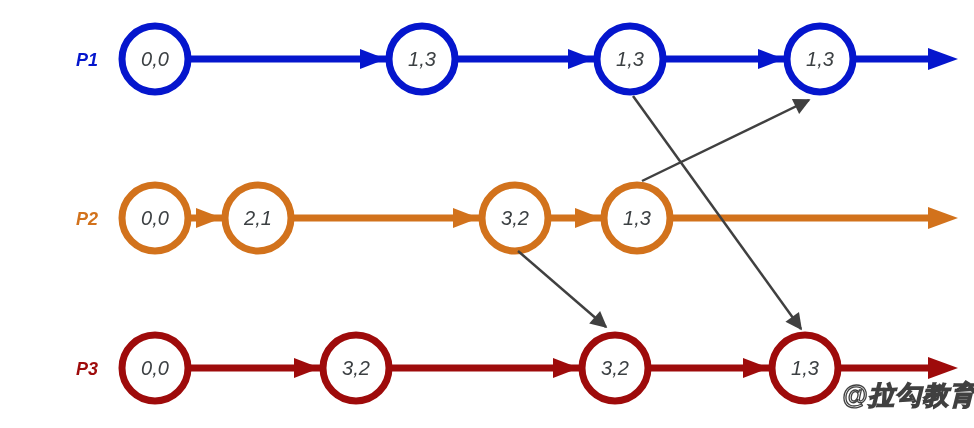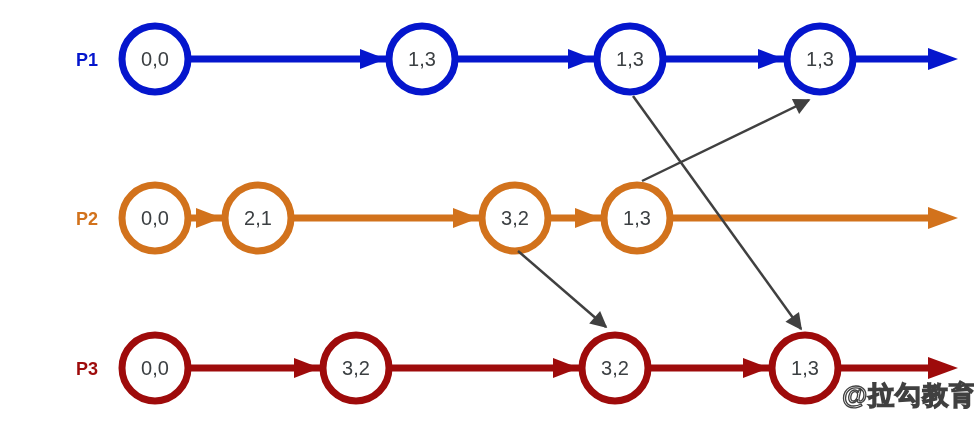--- a/index.html
+++ b/index.html
@@ -7,20 +7,21 @@
     padding: 0;
     background: var(--color-background, #ffffff);
     font-family: "Liberation Sans", "DejaVu Sans", sans-serif;
   }
   .stage {
     position: relative;
     width: 974px;
     height: 428px;
     background: var(--color-background, #ffffff);
     overflow: hidden;
+    font-style: italic;
   }
   svg { display: block; }
   svg text { font-family: "Liberation Sans", "DejaVu Sans", sans-serif; }
 
   
   .p1s { stroke: var(--color-p1, #0516cd); }
   .p1f { fill:   var(--color-p1, #0516cd); }
   .p1t { fill:   var(--color-p1, #0516cd); }
   .p2s { stroke: var(--color-p2, #d2721c); }
   .p2f { fill:   var(--color-p2, #d2721c); }

